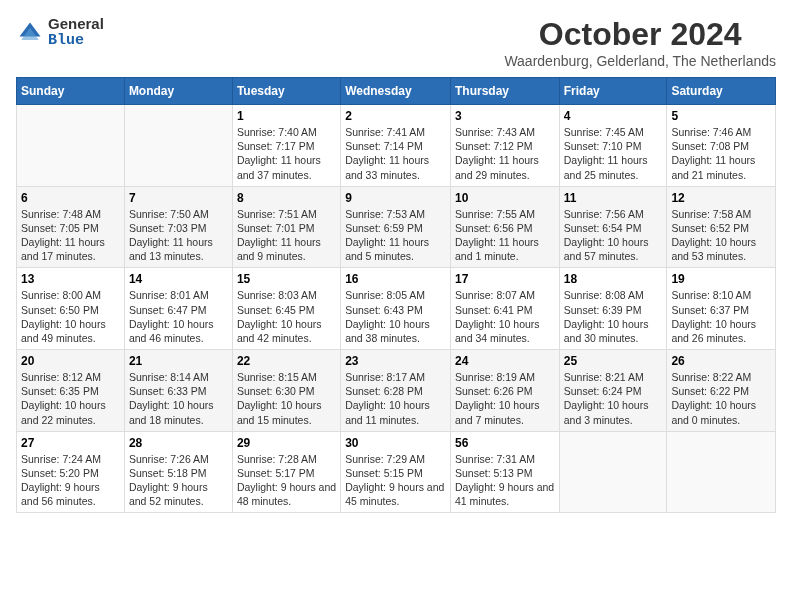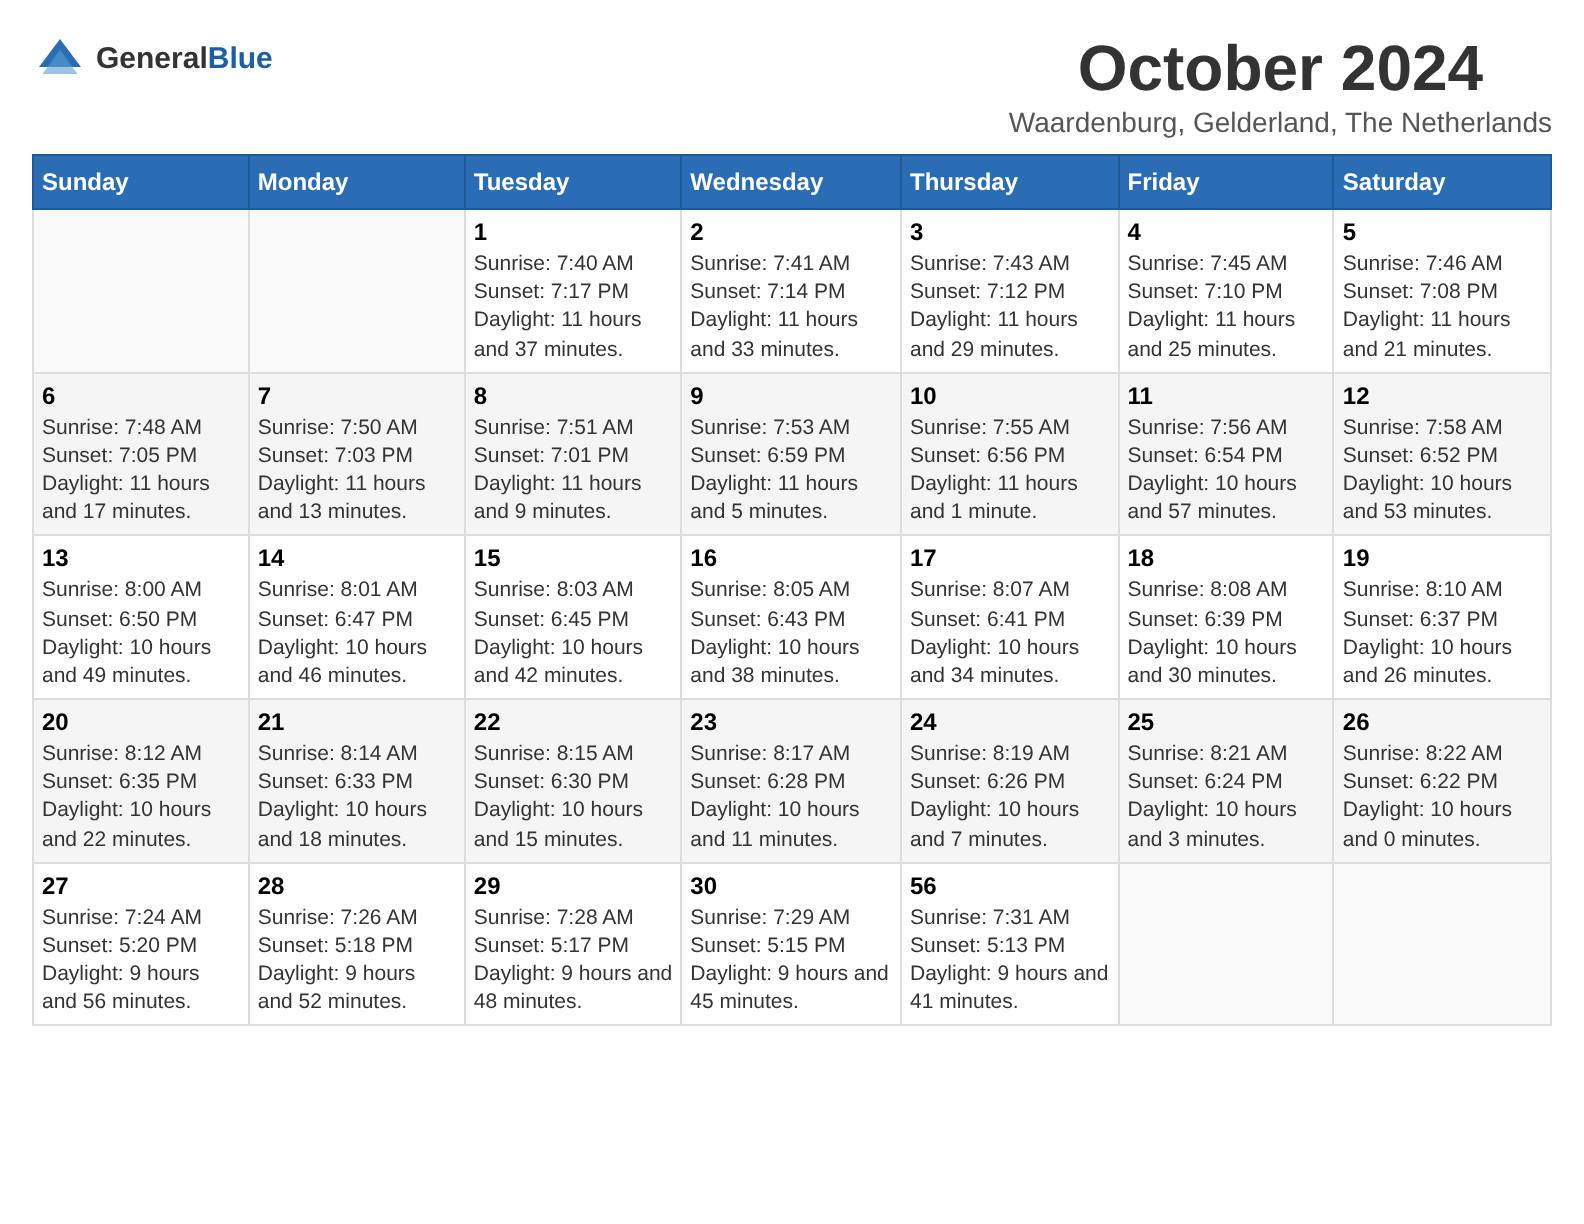--- a/index.html
+++ b/index.html
@@ -16,32 +16,33 @@
       justify-content: space-between;
       margin-bottom: 8px;
     }
     .logo {
       display: flex;
       align-items: center;
       gap: 4px;
     }
     .logo-text {
       display: flex;
-      flex-direction: row;
+      flex-direction: column;
       line-height: 1.1;
     }
     .logo-general {
       font-size: 15px;
       font-weight: bold;
       color: #333;
     }
     .logo-blue {
       font-size: 15px;
       font-weight: bold;
       color: #1a5fa8;
+      font-family: Liberation Mono, monospace;
     }
     .logo-icon {
       width: 28px;
       height: 28px;
     }
     .title-area {
       text-align: center;
     }
     .calendar-title {
       font-size: 32px;

